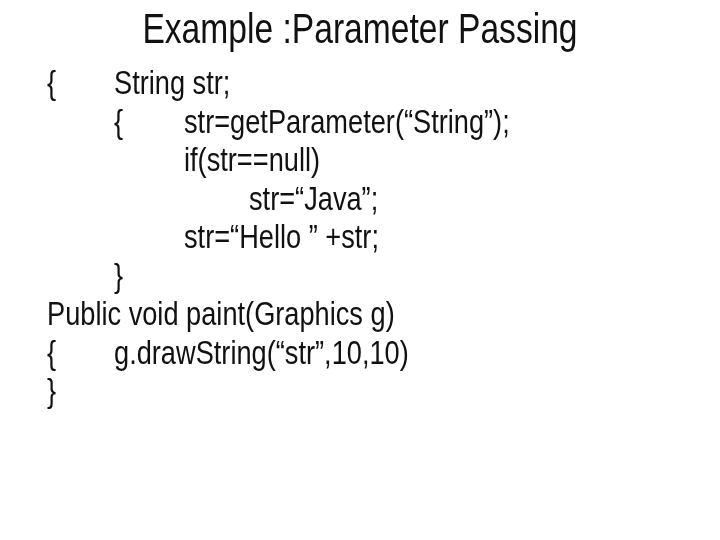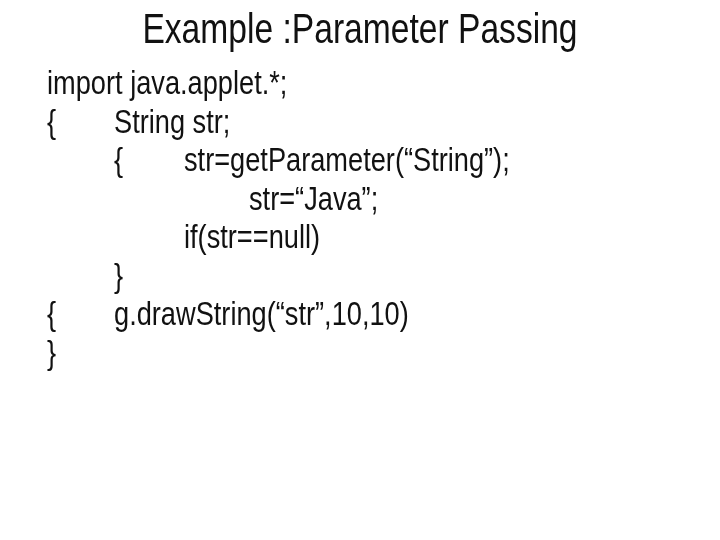--- a/index.html
+++ b/index.html
@@ -62,49 +62,52 @@
 
 <div class="slide">
 
   <div class="title">
     <span class="title-text">Example :Parameter Passing</span>
   </div>
 
   <div class="code">
 
 
-    <div class="line">
-      <span class="seg c0">import java.applet.*;</span>
-    </div>
 
 
     <div class="line">
       <span class="seg c0">{</span>
       <span class="seg c1">String str;</span>
     </div>
 
 
     <div class="line">
       <span class="seg c1">{</span>
       <span class="seg c2">str=getParameter(“String”);</span>
     </div>
 
     <div class="line">
+      <span class="seg c2">if(str==null)</span>
+    </div>
+
+    <div class="line">
       <span class="seg c3">str=“Java”;</span>
     </div>
 
     <div class="line">
-      <span class="seg c2">if(str==null)</span>
+      <span class="seg c2">str=“Hello ” +str;</span>
     </div>
-
 
     <div class="line">
       <span class="seg c1">}</span>
     </div>
 
+    <div class="line">
+      <span class="seg c0">Public void paint(Graphics g)</span>
+    </div>
 
     <div class="line">
       <span class="seg c0">{</span>
       <span class="seg c1">g.drawString(“str”,10,10)</span>
     </div>
 
     <div class="line">
       <span class="seg c0">}</span>
     </div>
 

